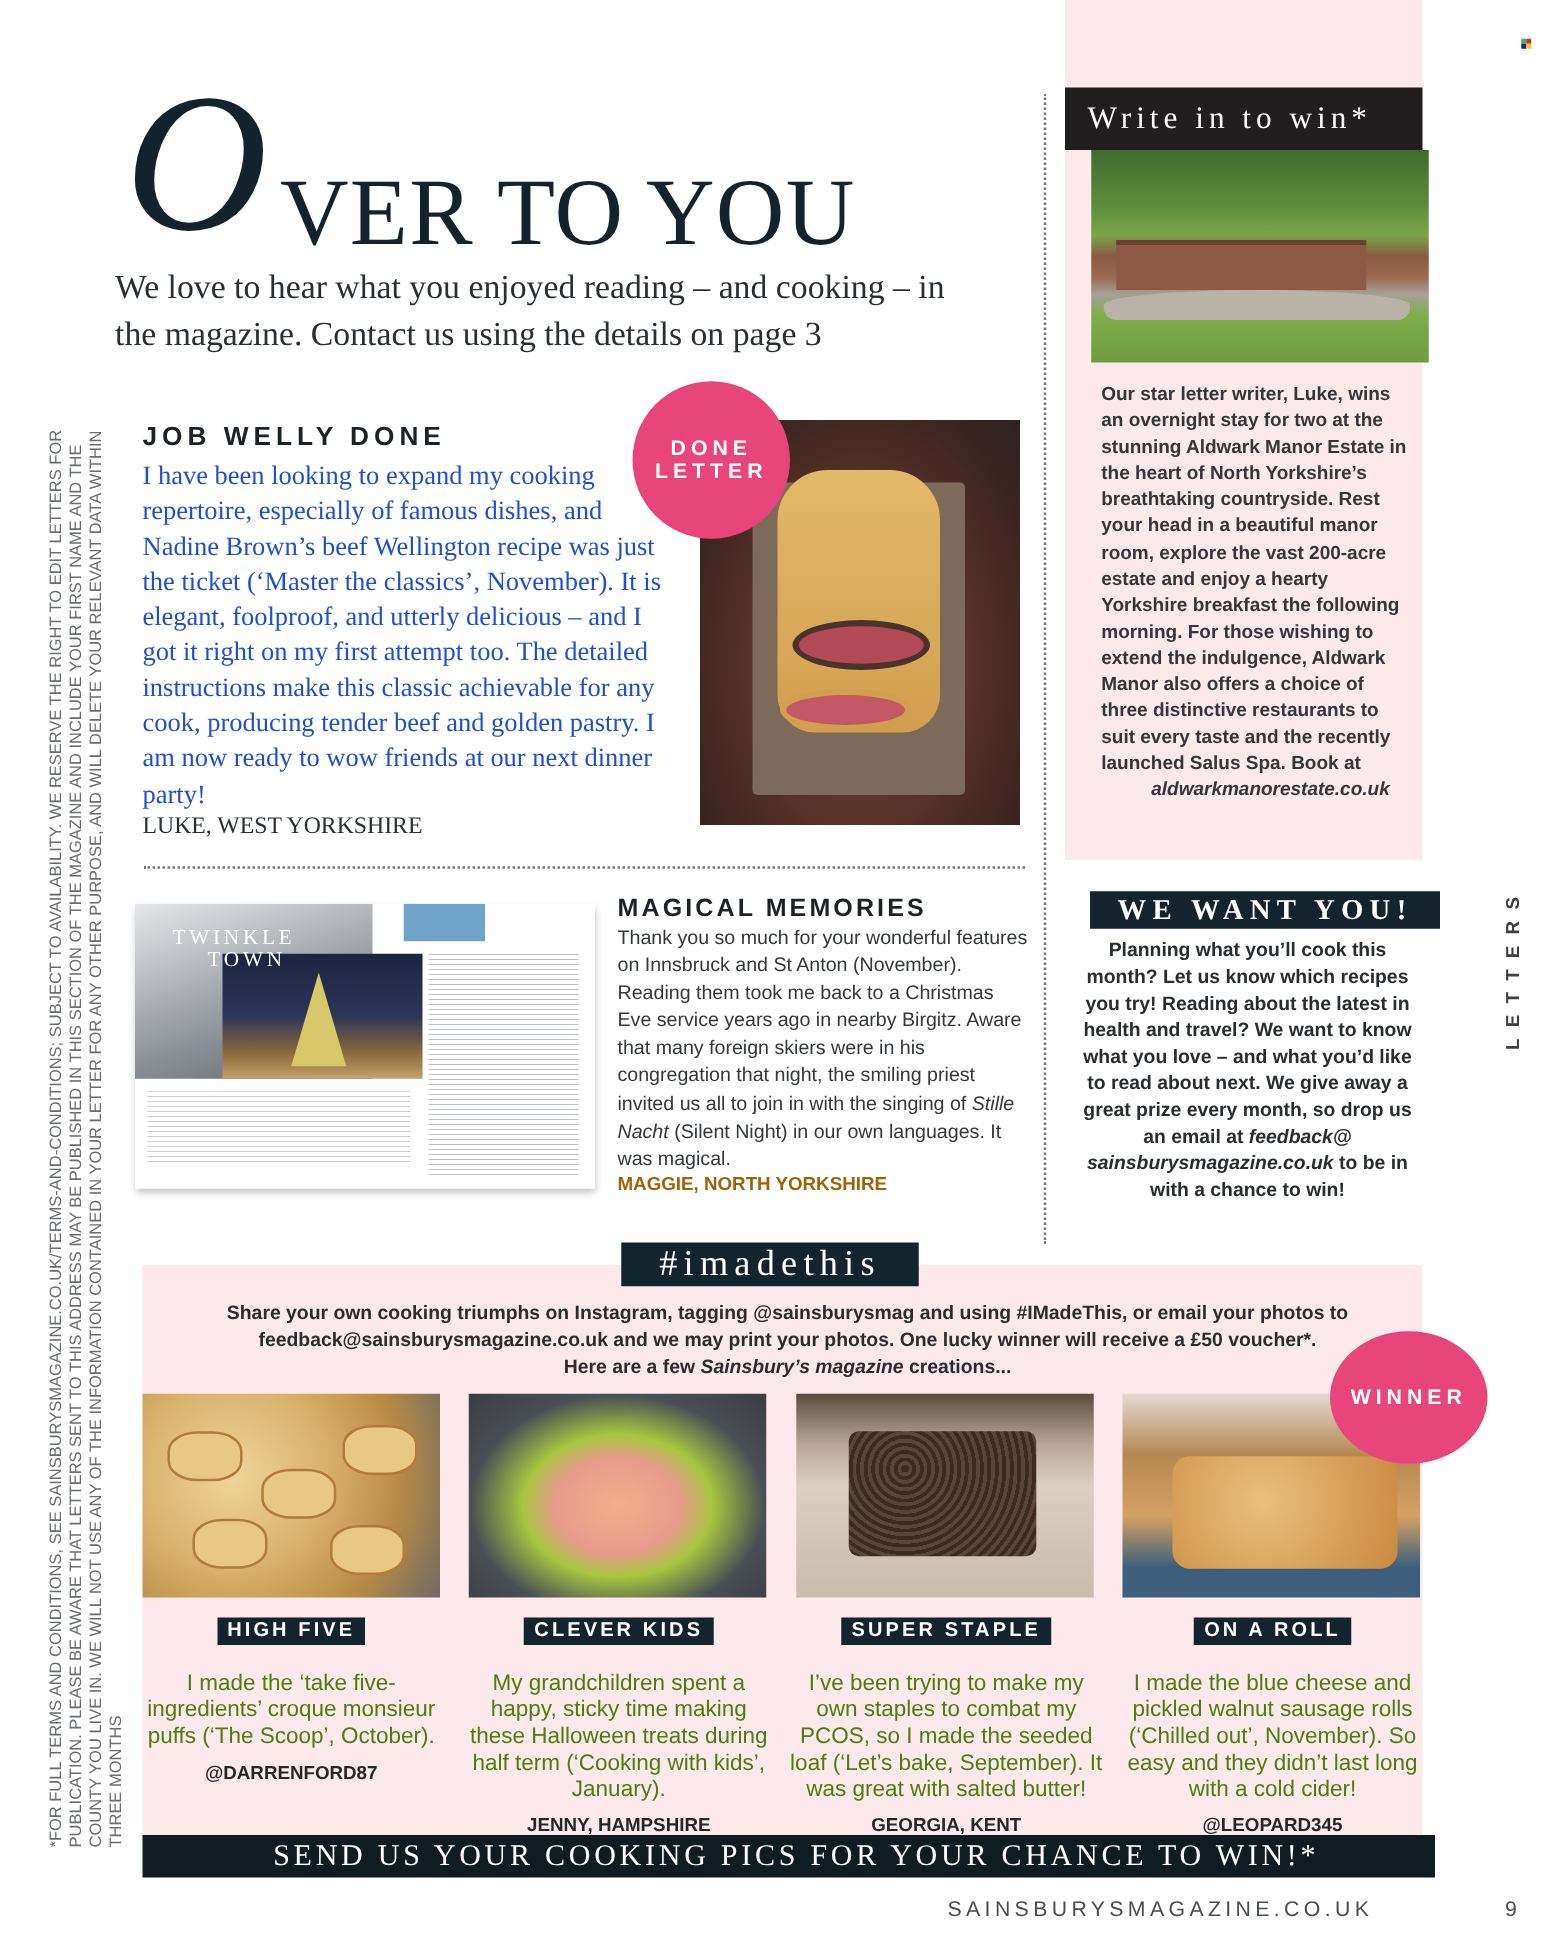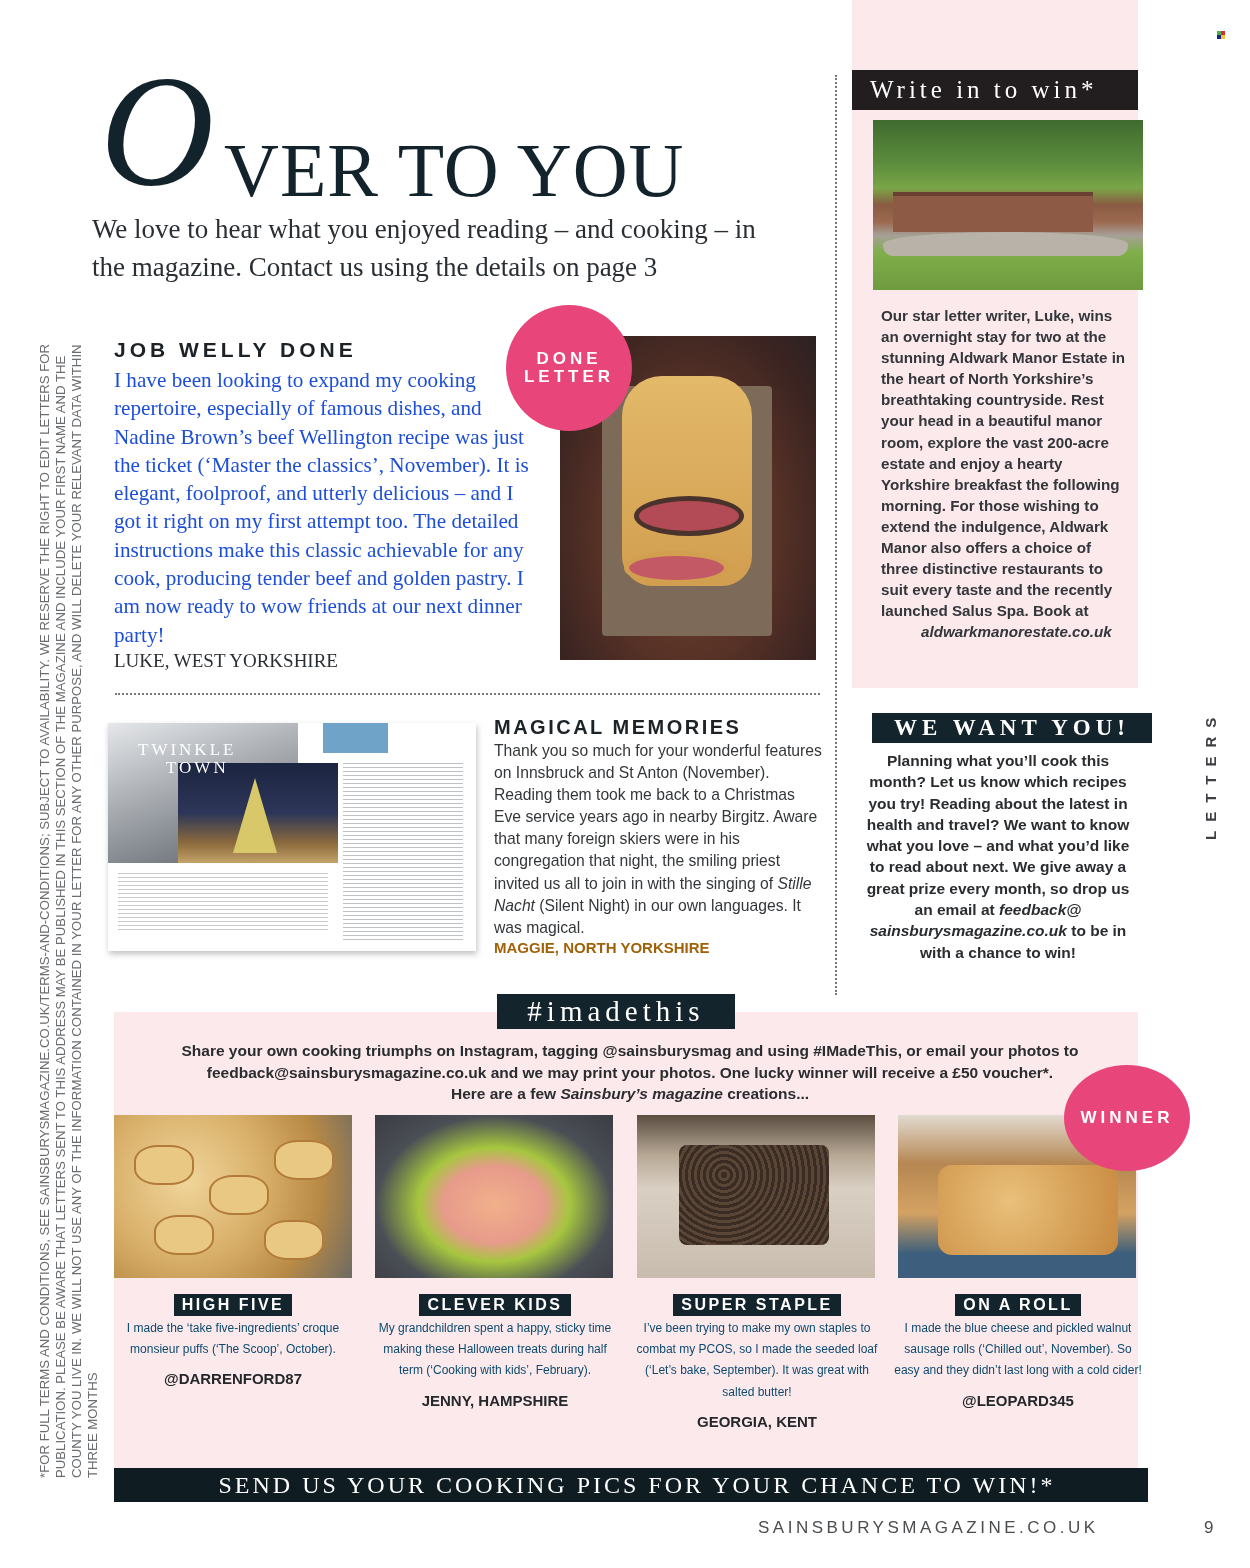--- a/index.html
+++ b/index.html
@@ -7,21 +7,21 @@
   body { position: relative; font-family: "Liberation Sans", sans-serif; color: #1c2226; }
 
   
   .title-wrap { position: absolute; left: 100px; top: 62px; width: 700px; height: 140px; }
   .title-o { position: absolute; left: 0; top: -10px; font-family: "Liberation Serif", serif; font-style: italic; font-size: 158px; color: #13232b; line-height: 1; }
   .title-rest { position: absolute; left: 124px; top: 70px; font-family: "Liberation Serif", serif; font-size: 76px; color: #13232b; letter-spacing: 1px; line-height: 1; }
   .intro { position: absolute; left: 92px; top: 210px; width: 700px; font-family: "Liberation Serif", serif; font-size: 27px; line-height: 38px; color: #2a2f33; }
 
   
   .right-pink { position: absolute; left: 852px; top: 0; width: 286px; height: 688px; background: #fbe9eb; }
-  .write-banner { position: absolute; left: 852px; top: 70px; width: 286px; height: 40px; background: #221e1f; color: #fff; font-family: "Liberation Serif", serif; font-size: 25px; letter-spacing: 4px; display: flex; align-items: center; padding-left: 18px; }
+  .write-banner { position: absolute; left: 852px; top: 70px; width: 286px; height: 50px; background: #221e1f; color: #fff; font-family: "Liberation Serif", serif; font-size: 25px; letter-spacing: 4px; display: flex; align-items: center; padding-left: 18px; }
   .estate-img { position: absolute; left: 873px; top: 120px; width: 270px; height: 170px; background: linear-gradient(180deg, #3f6b2f 0%, #5b8c3c 25%, #7aa547 40%, #8a5a42 50%, #9b6a50 60%, #a7a098 68%, #7fae4a 78%, #6f9b3f 100%); }
   .estate-img .bldg { position: absolute; left: 20px; top: 72px; width: 200px; height: 40px; background: #8d5a46; border-top: 4px solid #6b3f32; }
   .estate-img .drive { position: absolute; left: 10px; top: 112px; width: 245px; height: 24px; background: #b9b2a8; border-radius: 50% 50% 10px 10px; }
   .prize-text { position: absolute; left: 881px; top: 305px; width: 250px; font-size: 15.2px; line-height: 21.1px; font-weight: bold; color: #33363a; }
   .prize-text .url { font-style: italic; margin-left: 40px; }
 
   
   .vdiv { position: absolute; left: 835px; top: 75px; height: 920px; border-left: 2px dotted #777; }
   .hdiv { position: absolute; left: 115px; top: 693px; width: 705px; border-top: 2px dotted #777; }
 
@@ -75,21 +75,21 @@
   .p3 .loaf { position: absolute; left: 42px; top: 30px; width: 150px; height: 100px; background: repeating-radial-gradient(circle at 30% 30%, #3a2c22 0 3px, #5a4636 3px 6px); border-radius: 8px; }
   .p4 { left: 898px; background: linear-gradient(180deg, #e2dad0, #b68752 30%, #d4a262 60%, #3d5f7d 85%); }
   .p4 .roll { position: absolute; left: 40px; top: 50px; width: 180px; height: 90px; background: radial-gradient(circle at 40% 40%, #e9c07a, #c8893f); border-radius: 14px; }
   .p1 .dot { position: absolute; width: 60px; height: 40px; border-radius: 40%; background: #e9c884; border: 2px solid #b27b3a; }
 
   .winner-badge { position: absolute; left: 1064px; top: 1065px; width: 126px; height: 106px; border-radius: 50%; background: #e8457a; color: #fff; font-weight: bold; font-size: 17px; letter-spacing: 4px; display: flex; align-items: center; justify-content: center; }
 
   .caption { position: absolute; top: 1294px; width: 250px; text-align: center; }
   .c1 { left: 108px; } .c2 { left: 370px; } .c3 { left: 632px; } .c4 { left: 893px; }
   .cap-tag { display: inline-block; background: #14242c; color: #fff; font-weight: bold; font-size: 16px; letter-spacing: 2.5px; padding: 2px 8px; line-height: 18px; }
-  .cap-body { margin-top: 2px; font-size: 12px; line-height: 21.2px; color: #0c4a6e; }
+  .cap-body { margin-top: 20px; font-size: 18px; line-height: 21.2px; color: #4d7c0f; }
   .cap-sign { margin-top: 10px; font-size: 15px; font-weight: bold; color: #25282b; }
 
   .send-banner { position: absolute; left: 114px; top: 1468px; width: 1034px; height: 34px; background: #0f1c22; color: #fff; font-family: "Liberation Serif", serif; font-size: 24px; letter-spacing: 3px; display: flex; align-items: center; justify-content: center; padding-left: 12px; }
 
   .footer-url { position: absolute; left: 758px; top: 1518px; font-size: 17px; letter-spacing: 3.5px; color: #4a4d50; }
   .footer-page { position: absolute; left: 1204px; top: 1518px; font-size: 17px; color: #4a4d50; }
 
   .corner-mark { position: absolute; left: 1217px; top: 31px; width: 8px; height: 8px; display: grid; grid-template-columns: 4px 4px; }
   .corner-mark span { width: 4px; height: 4px; }
 </style>
@@ -180,21 +180,21 @@
 
 <div class="winner-badge">WINNER</div>
 
 <div class="caption c1">
   <span class="cap-tag">HIGH FIVE</span>
   <div class="cap-body">I made the ‘take five-ingredients’ croque monsieur puffs (‘The Scoop’, October).</div>
   <div class="cap-sign">@DARRENFORD87</div>
 </div>
 <div class="caption c2">
   <span class="cap-tag">CLEVER KIDS</span>
-  <div class="cap-body">My grandchildren spent a happy, sticky time making these Halloween treats during half term (‘Cooking with kids’, February).</div>
+  <div class="cap-body">My grandchildren spent a happy, sticky time making these Halloween treats during half term (‘Cooking with kids’, January).</div>
   <div class="cap-sign">JENNY, HAMPSHIRE</div>
 </div>
 <div class="caption c3">
   <span class="cap-tag">SUPER STAPLE</span>
   <div class="cap-body">I’ve been trying to make my own staples to combat my PCOS, so I made the seeded loaf (‘Let’s bake, September). It was great with salted butter!</div>
   <div class="cap-sign">GEORGIA, KENT</div>
 </div>
 <div class="caption c4">
   <span class="cap-tag">ON A ROLL</span>
   <div class="cap-body">I made the blue cheese and pickled walnut sausage rolls (‘Chilled out’, November). So easy and they didn’t last long with a cold cider!</div>

